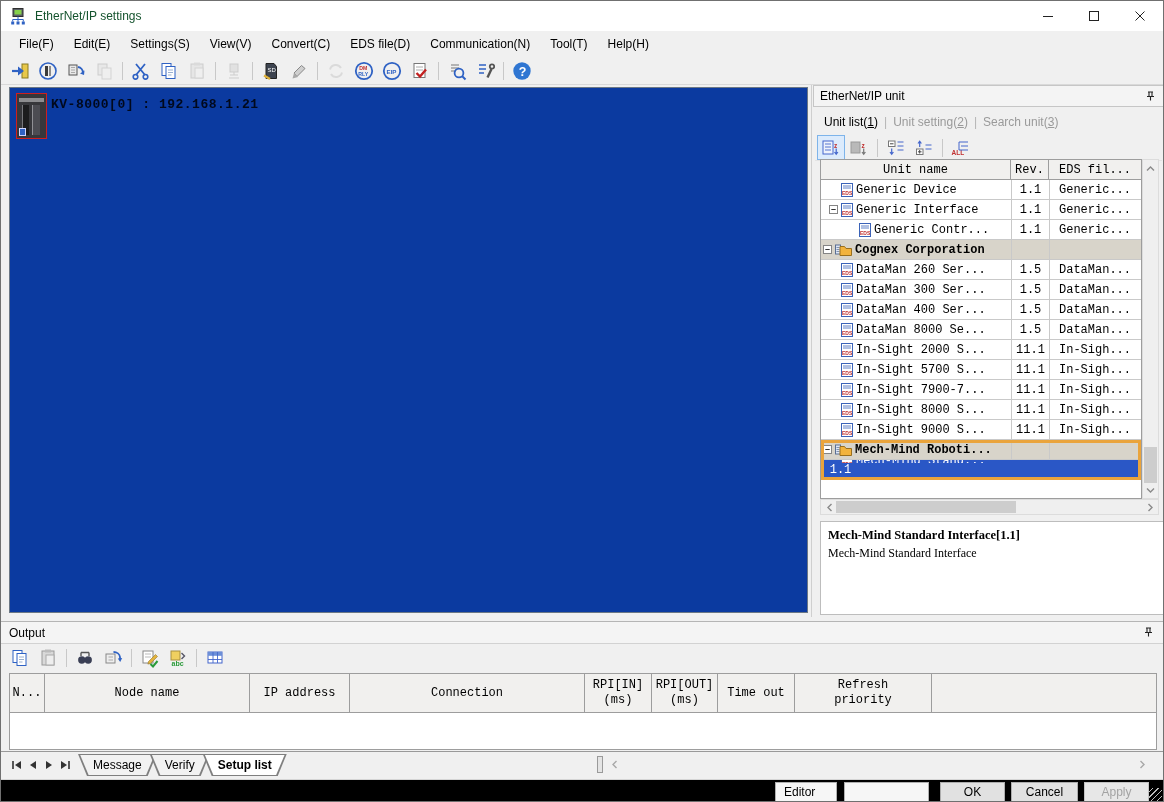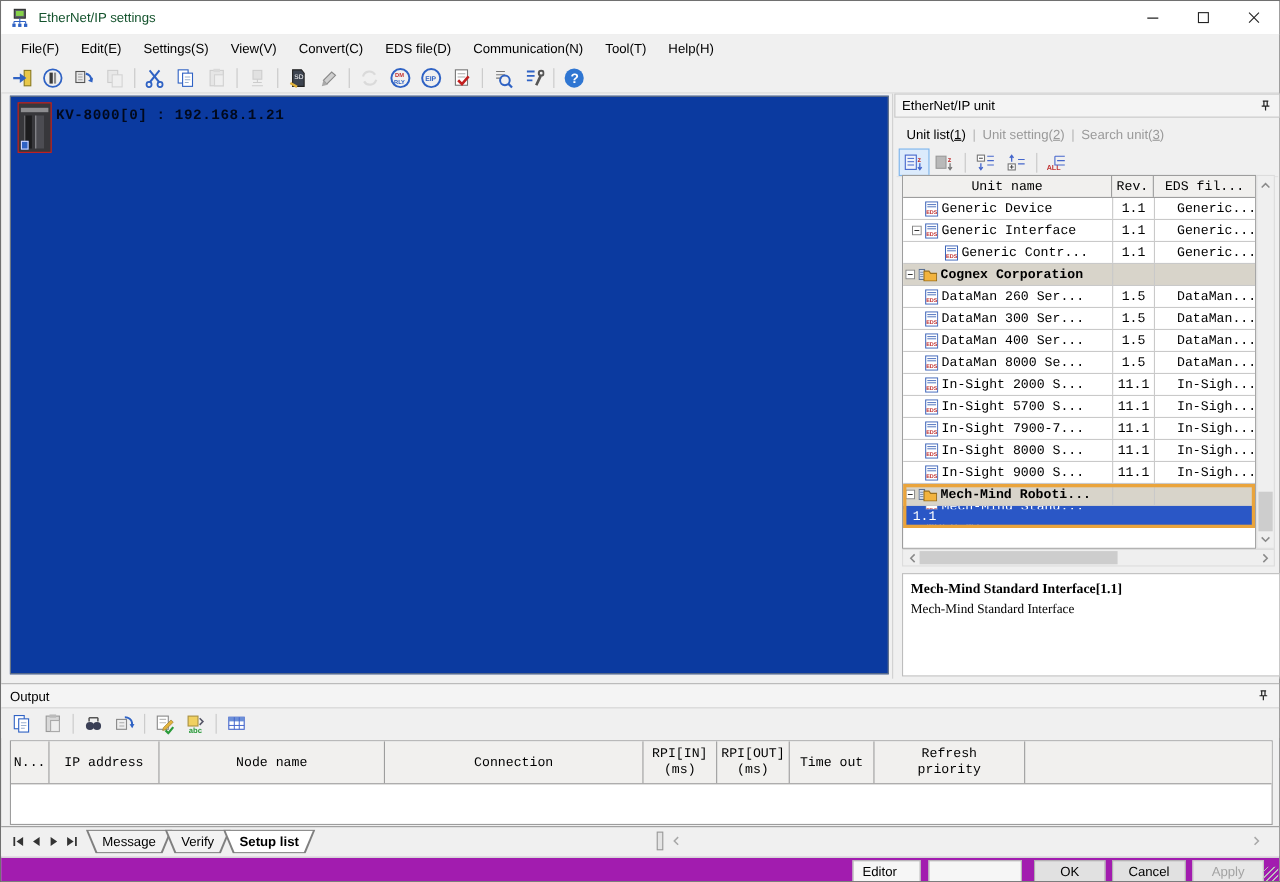--- a/index.html
+++ b/index.html
@@ -38,21 +38,21 @@
   .utab-sep{color:#b5b5b5;padding:0 1px;}
   .unit-toolbar{position:absolute;top:50px;left:3px;right:3px;height:25px;display:flex;align-items:center;padding-left:2px;border-bottom:1px solid #e3e3e3;}
   .unit-table{position:absolute;left:8px;top:74px;width:322px;height:340px;background:#fff;border:1px solid #9d9d9d;box-sizing:border-box;overflow:hidden;}
   .u-head{display:flex;height:20px;background:#f1f0ee;border-bottom:1px solid #9d9d9d;font-family:"Liberation Mono",monospace;font-size:12px;box-sizing:border-box;}
   .u-hcell{display:flex;align-items:center;justify-content:center;border-right:1px solid #9d9d9d;box-sizing:border-box;height:100%;}
   .u-row{display:flex;height:20px;border-bottom:1px solid #c9c9c9;font-family:"Liberation Mono",monospace;font-size:12px;background:#fff;box-sizing:border-box;}
   .u-row.vendor{background:#d8d4ca;font-weight:bold;}
   .u-row.selected{background:#2A57C6;color:#fff;flex-direction:column;}
   .u-name{display:flex;align-items:center;gap:3px;overflow:hidden;white-space:nowrap;box-sizing:border-box;height:100%;}
   .u-rev{display:flex;align-items:center;justify-content:center;border-left:1px solid #c9c9c9;box-sizing:border-box;height:100%;}
-  .u-eds{display:flex;align-items:center;padding-left:20px;border-left:1px solid #c9c9c9;overflow:hidden;white-space:nowrap;box-sizing:border-box;height:100%;}
+  .u-eds{display:flex;align-items:center;padding-left:9px;border-left:1px solid #c9c9c9;overflow:hidden;white-space:nowrap;box-sizing:border-box;height:100%;}
   .orange-box{position:absolute;left:0;top:280px;width:320px;height:40px;border:3px solid #EAA43C;box-sizing:border-box;pointer-events:none;}
   .v-scroll{position:absolute;left:330px;top:74px;width:17px;height:340px;background:#efefef;border:1px solid #dcdcdc;box-sizing:border-box;}
   .v-scroll .s-up{position:absolute;top:0;left:0;right:0;height:16px;display:flex;align-items:center;justify-content:center;}
   .v-scroll .s-dn{position:absolute;bottom:0;left:0;right:0;height:16px;display:flex;align-items:center;justify-content:center;}
   .v-scroll .s-thumb{position:absolute;left:1px;right:1px;top:287px;height:36px;background:#cdcdcd;}
   .h-scroll{position:absolute;left:8px;top:414px;width:339px;height:16px;background:#efefef;border:1px solid #dcdcdc;box-sizing:border-box;}
   .h-scroll .s-le{position:absolute;left:0;top:0;bottom:0;width:16px;display:flex;align-items:center;justify-content:center;}
   .h-scroll .s-ri{position:absolute;right:0;top:0;bottom:0;width:16px;display:flex;align-items:center;justify-content:center;}
   .h-scroll .s-thumb{position:absolute;top:1px;bottom:1px;left:15px;width:180px;background:#cdcdcd;}
   .info-box{position:absolute;left:8px;top:436px;width:357px;height:94px;background:#fff;border:1px solid #bdbdbd;box-sizing:border-box;padding:6px 7px;font-family:Liberation Serif, serif;}
@@ -69,21 +69,21 @@
   .nav-btn{width:16px;height:16px;display:inline-flex;align-items:center;justify-content:center;}
   .sheet-tabs{display:flex;margin-left:12px;height:22px;align-items:stretch;}
   .sheet-tab-outer{position:relative;background:#7f7f7f;clip-path:polygon(0 0,100% 0,calc(100% - 9px) 100%,9px 100%);margin-left:-7px;padding:1px;box-sizing:border-box;}
   .sheet-tab-inner{height:100%;background:#f2f2f2;clip-path:polygon(1.2px 0,calc(100% - 1.2px) 0,calc(100% - 9.6px) 100%,9.6px 100%);display:flex;align-items:center;justify-content:center;padding:0 14px;box-sizing:border-box;}
   .sheet-tab-outer.active .sheet-tab-inner{background:#ffffff;font-weight:bold;}
   .tab-hscroll{position:absolute;left:596px;right:14px;top:4px;height:17px;}
   .tab-splitter{position:absolute;left:0;top:0;width:6px;height:17px;background:#e4e4e4;border:1px solid #9a9a9a;box-sizing:border-box;}
   .tab-hscroll .s-le{position:absolute;left:10px;top:0;width:14px;height:17px;display:flex;align-items:center;justify-content:center;}
   .tab-hscroll .s-ri{position:absolute;right:0;top:0;width:14px;height:17px;display:flex;align-items:center;justify-content:center;}
   
-  .statusbar{position:absolute;top:778px;left:0;right:0;height:24px;background:#a21caf;border-top:1px solid #d5d5d5;box-sizing:border-box;}
+  .statusbar{position:absolute;top:778px;left:0;right:0;height:24px;background:#000000;border-top:1px solid #d5d5d5;box-sizing:border-box;}
   .sb-row{position:absolute;left:774px;top:1px;display:flex;align-items:center;height:22px;}
   .sb-box{height:20px;border:1px solid #b0b0b0;background:#f6f6f6;display:flex;align-items:center;padding:0 8px;box-sizing:border-box;}
   .sb-btn{height:21px;border:1px solid #adadad;background:#e1e1e1;font-family:"Liberation Sans",sans-serif;font-size:12px;display:flex;align-items:center;justify-content:center;box-sizing:border-box;}
   .sb-btn.disabled{color:#a3a3a3;background:#e7e7e7;border-color:#c3c3c3;}
   .grip{position:absolute;right:1px;bottom:1px;width:14px;height:14px;
     background:repeating-linear-gradient(135deg,transparent 0 3px,#bdbdbd 3px 4px);}
 </style>
 </head>
 <body>
 
@@ -655,22 +655,22 @@
         <svg width="20" height="20" viewBox="0 0 20 20">
           <rect x="3" y="4" width="14" height="11" fill="#fff" stroke="#4466cc"></rect>
           <rect x="3" y="4" width="14" height="3.8" fill="#6c8fd8"></rect>
           <path d="M3 11.5 h14 M8 4 v11 M12.5 4 v11" stroke="#4466cc" stroke-width="0.9"></path>
         </svg>
       </span>
     </div>
   <div class="output-table">
     <div class="o-head" id="output-head">
         <div class="o-cell" style="width: 35px;">N...</div>
+        <div class="o-cell" style="width: 205px;">Node name</div>
         <div class="o-cell" style="width: 100px;">IP address</div>
-        <div class="o-cell" style="width: 205px;">Node name</div>
         <div class="o-cell" style="width: 235px;">Connection</div>
         <div class="o-cell" style="width: 67px;">RPI[IN]
 (ms)</div>
         <div class="o-cell" style="width: 66px;">RPI[OUT]
 (ms)</div>
         <div class="o-cell" style="width: 77px;">Time out</div>
         <div class="o-cell" style="width: 137px;">Refresh
 priority</div>
         <div class="o-cell" style="width: 224px; border-right: none;"></div>
       </div>

